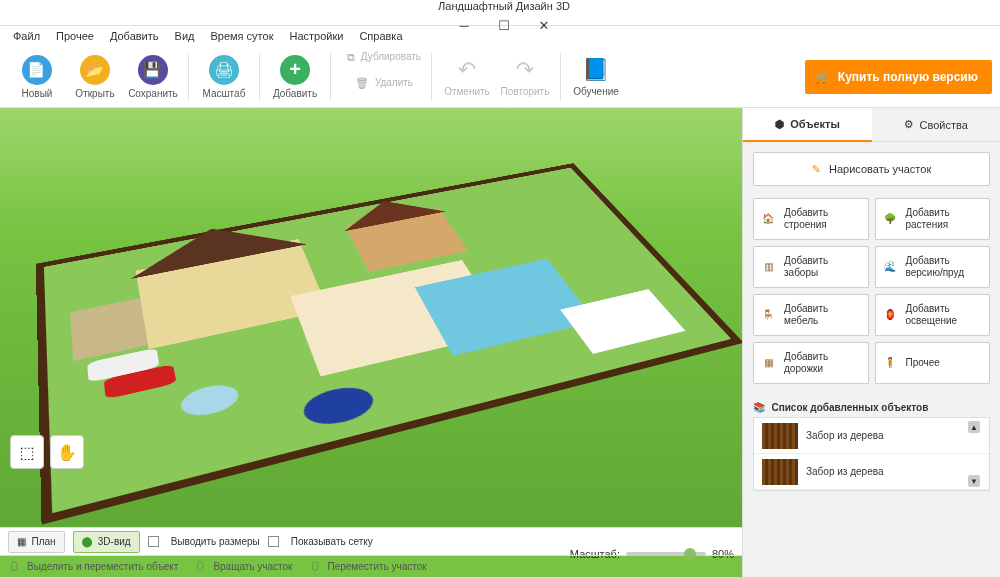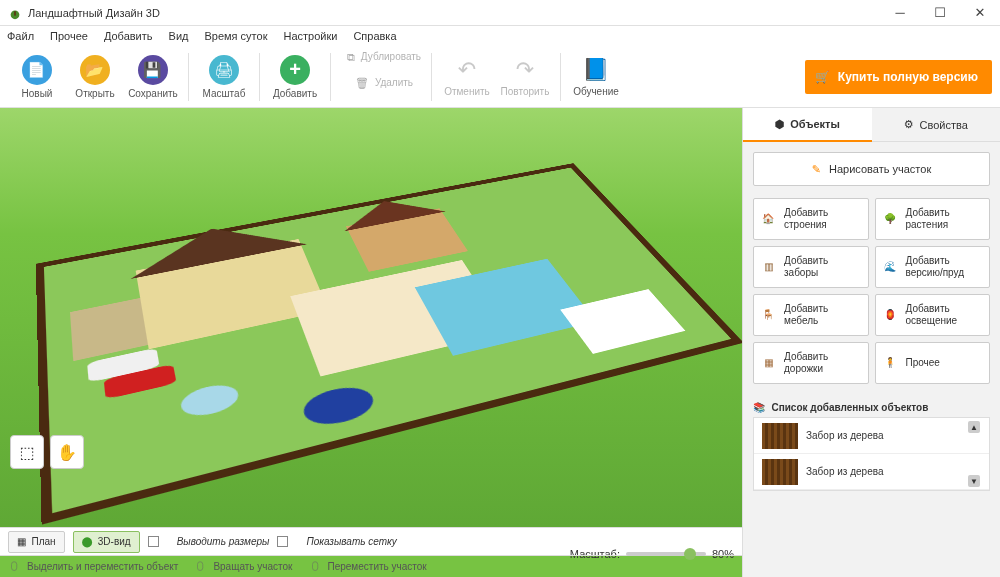--- a/index.html
+++ b/index.html
@@ -1,24 +1,24 @@
 <!DOCTYPE html>
 <html><head>
 <meta charset="utf-8">
 <style>
 * { margin: 0; padding: 0; box-sizing: border-box; font-family: Tahoma, Arial, sans-serif; }
 body { background: #fff; width: 1000px; height: 577px; overflow: hidden; font-size: 11px; color: #333; }
 
-.titlebar { height: 26px; background: #fff; display: flex; align-items: center; padding-left: 8px; border-bottom: 1px solid #e0e0e0; }
+.titlebar { height: 26px; background: #fff; display: flex; align-items: center; padding-left: 8px; border-bottom: 1px solid #e0e0e0; flex-direction: column; }
 .titlebar .icon { width: 14px; height: 14px; margin-right: 6px; }
 .titlebar .title { flex: 1; font-size: 11px; }
 .winbtns { display: flex; }
 .winbtn { width: 40px; height: 26px; display: flex; align-items: center; justify-content: center; color: #444; cursor: pointer; font-size: 13px; }
 
-.menubar { height: 20px; display: flex; align-items: center; padding-left: 0; gap: 2px; }
+.menubar { height: 20px; display: flex; align-items: center; padding-left: 6px; gap: 2px; }
 .menubar span { padding: 2px 7px; font-size: 11px; cursor: pointer; }
 
 .toolbar { height: 62px; display: flex; align-items: center; padding: 0 8px; border-bottom: 1px solid #e0e0e0; }
 .tbtn { display: flex; flex-direction: column; align-items: center; justify-content: center; width: 58px; height: 58px; cursor: pointer; }
 .tbtn .circ { width: 30px; height: 30px; border-radius: 50%; display: flex; align-items: center; justify-content: center; color: #fff; font-size: 15px; }
 .tbtn .lbl { font-size: 10px; margin-top: 3px; color: #555; }
 .sep { width: 1px; height: 48px; background: #e0e0e0; margin: 0 6px; }
 .dis { opacity: 0.45; }
 .tbtn.small { width: 88px; align-items: flex-start; flex-direction: row; height: 26px; padding-left:6px; gap:6px; }
 .tbtn.small .lbl { margin-top: 0; }
@@ -43,21 +43,21 @@
 .fount { position:absolute; left:18%; top:70%; width:8%; height:10%; background:#a8d8e8; border-radius:50%; }
 .tramp { position:absolute; left:34%; top:82%; width:10%; height:12%; background:#2040a0; border-radius:50%; }
 .cabana { position:absolute; left:78%; top:72%; width:16%; height:20%; background:#fff; }
 
 .viewtools { position:absolute; left:10px; bottom:58px; display:flex; gap:6px; }
 .vtbtn { width:34px; height:34px; background:#fff; border:1px solid #ccc; border-radius:4px; display:flex; align-items:center; justify-content:center; cursor:pointer; font-size:16px; }
 
 .bottombar { height:28px; background:#fff; display:flex; align-items:center; padding:0 8px; gap:8px; border-top:1px solid #ddd; }
 .bbbtn { height:22px; padding:0 8px; border:1px solid #ccc; background:#f5f5f5; display:flex; align-items:center; gap:5px; font-size:10px; cursor:pointer; border-radius:2px; }
 .bbbtn.active { background:#e0f0d0; border-color:#8ac060; }
-.chk { display:flex; align-items:center; gap:18px; font-size:10px; cursor:pointer;font-style:italic; }
+.chk { display:flex; align-items:center; gap:12px; font-size:10px; cursor:pointer; }
 .chk .box { width:11px; height:11px; border:1px solid #888; background:#fff; }
 .scale { margin-left:auto; display:flex; align-items:center; gap:6px;margin-top:24px; }
 .slider { width:80px; height:4px; background:#ccc; border-radius:2px; position:relative; }
 .slider .thumb { position:absolute; left:72%; top:-4px; width:12px; height:12px; border-radius:50%; background:#8ac060; }
 
 .statusbar { height:22px; border-top:1px solid #ddd; display:flex; align-items:center; padding:8px 8px; gap:16px; }
 .statusbar .sitem { display:flex; align-items:center; gap:5px; font-size:10px; color:#555; }
 .sicon { width:14px; height:14px; opacity:.6; }
 
 .sidebar { width:258px; background:#f2f2f2; border-left:1px solid #ddd; display:flex; flex-direction:column; }

